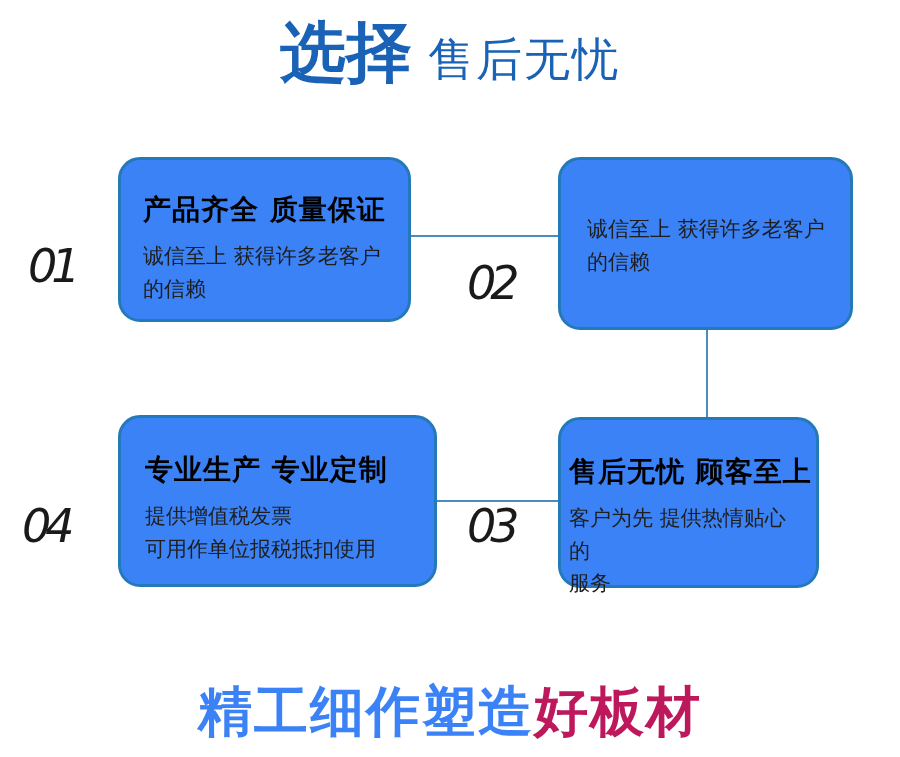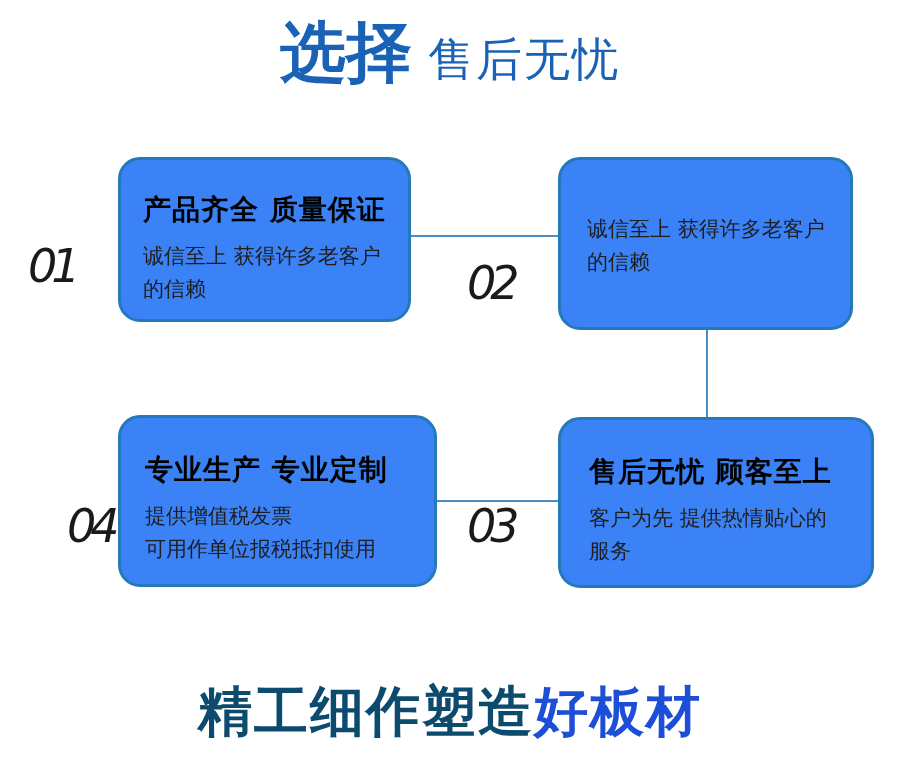--- a/index.html
+++ b/index.html
@@ -68,37 +68,37 @@
     font-weight: 400;
     line-height: 1.55;
     color: #1e1e1e;
     white-space: pre-line;
   }
 
   .pos-card-1 { left: 118px; top: 157px; width: 293px; height: 165px; }
   .pos-card-2 { left: 558px; top: 157px; width: 295px; height: 173px; padding-top: 38px; padding-left: 12px; }
   .pos-card-2 .card-title { font-size: 25px; }
   .pos-card-2 .card-desc  { margin-left: 14px; margin-top: 15px; }
-  .pos-card-3 { left: 558px; top: 417px; width: 316px; height: 171px; padding-top: 34px; padding-left: 28px; }
+  .pos-card-3 { left: 558px; top: 417px; width: 261px; height: 171px; padding-top: 34px; padding-left: 8px; }
   .pos-card-4 { left: 118px; top: 415px; width: 319px; height: 172px; padding-top: 34px; padding-left: 24px; }
 
   
   .big-num {
     position: absolute;
     font-size: 46px;
     font-style: italic;
     font-weight: 400;
     letter-spacing: -6px;
     line-height: 1;
     color: #1a1a1a;
   }
   .pos-num-1 { left: 28px;  top: 243px; }
   .pos-num-2 { left: 467px; top: 260px; }
   .pos-num-3 { left: 467px; top: 503px; }
-  .pos-num-4 { left: 22px;  top: 503px; margin-left: 45px; }
+  .pos-num-4 { left: 22px;  top: 503px; }
 
   
   .connector {
     position: absolute;
     background: #4a8cc0;
   }
   .line-1 { left: 411px; top: 235px; width: 147px; height: 2px; }
   .line-2 { left: 706px; top: 330px; width: 2px;  height: 87px; }
   .line-3 { left: 411px; top: 500px; width: 147px; height: 2px; }
 
@@ -107,22 +107,22 @@
     position: absolute;
     top: 676px;
     left: 0;
     width: 100%;
     text-align: center;
     font-size: 54px;
     font-weight: 700;
     letter-spacing: 2px;
     white-space: nowrap;
   }
-  .footer-tagline .dark   { color: #0c4a6e; }
-  .footer-tagline .orange { color: #1d4ed8; }
+  .footer-tagline .dark   { color: #3b82f6; }
+  .footer-tagline .orange { color: #be185d; }
 </style>
 </head>
 <body>
 
 <div class="canvas">
 
   <div class="hero">
     <span class="accent">选择</span><span class="rest">售后无忧</span>
   </div>
 

